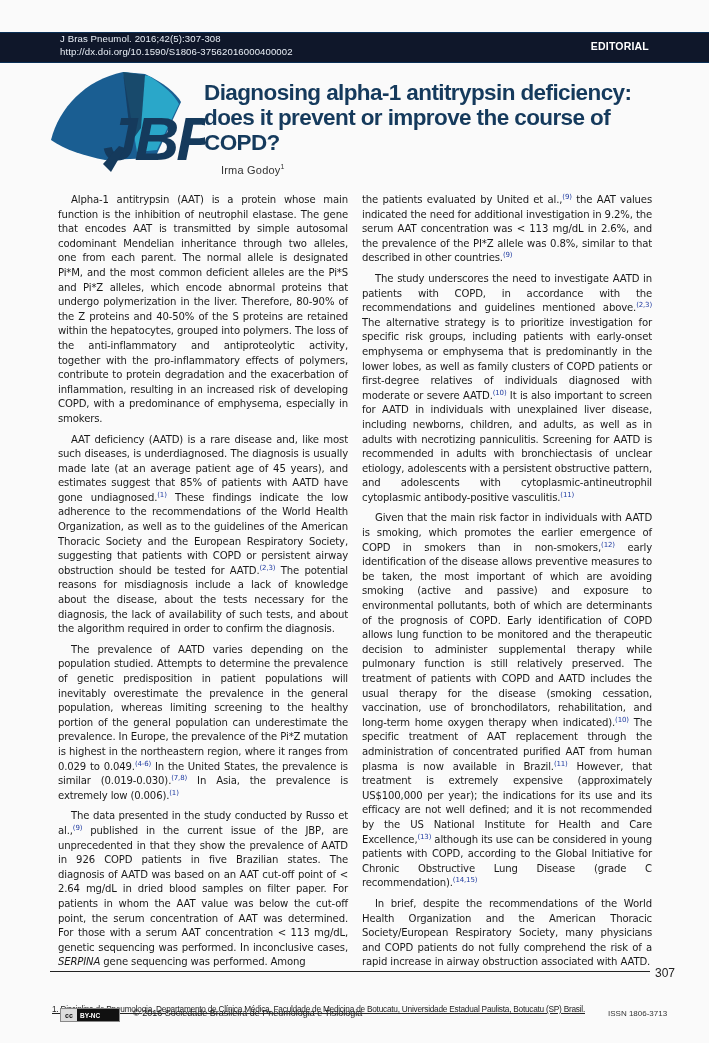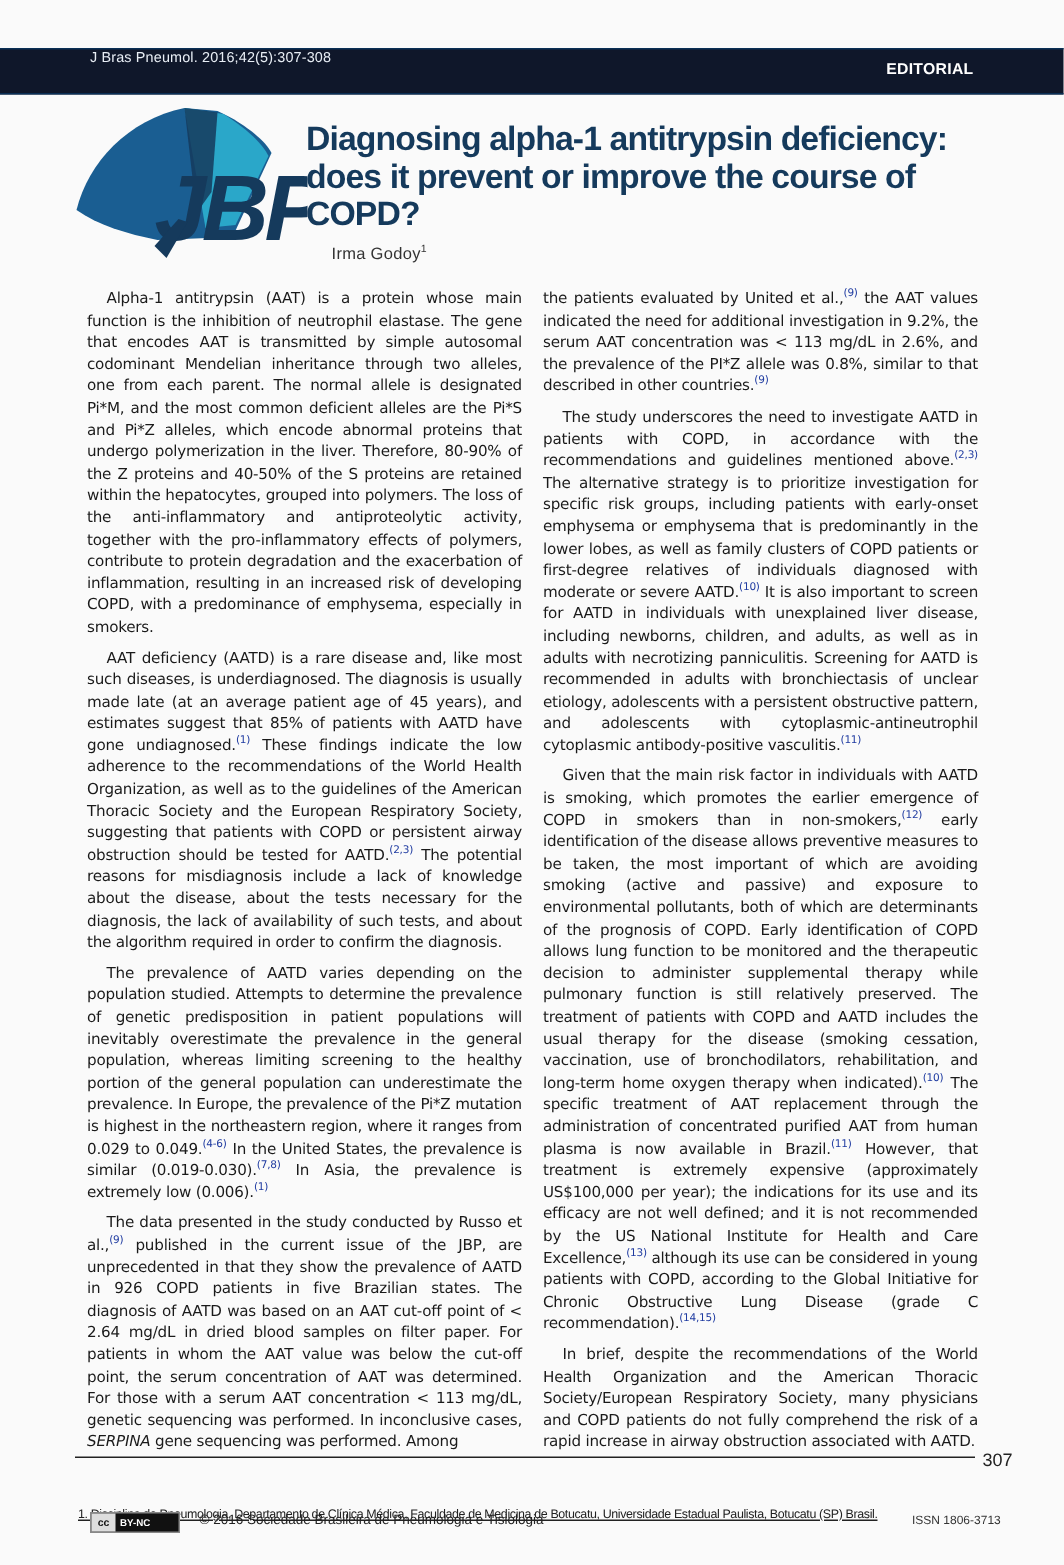--- a/index.html
+++ b/index.html
@@ -71,20 +71,21 @@
     position:absolute; left:655px; top:966px; font-family:"Liberation Sans", sans-serif;
     font-size:12px; color:#222;
   }
 </style>
 </head>
 <body>
 
 <div class="header-bar">
   <div class="cite">
     <div>J Bras Pneumol. 2016;42(5):307-308</div>
+    <div>http://dx.doi.org/10.1590/S1806-37562016000400002</div>
   </div>
   <div class="section">EDITORIAL</div>
 </div>
 
 <svg class="logo" viewBox="0 0 160 115" xmlns="http://www.w3.org/2000/svg">
   <path d="M6 72 C 14 40, 40 12, 78 4 L 100 6 C 118 14, 132 26, 136 34 L 110 90 L 60 92 C 40 88, 20 82, 6 72 Z" fill="#1a5e92"></path>
   <path d="M78 4 L 104 8 C 120 18, 130 28, 134 36 L 112 82 L 92 84 Z" fill="#2aa7c9"></path>
   <path d="M78 4 L 100 7 L 96 60 L 86 74 Z" fill="#153a5c" opacity="0.85"></path>
   <text x="58" y="92" font-family="Liberation Sans, sans-serif" font-weight="bold" font-style="italic" font-size="62" fill="#153a5c" letter-spacing="-3">JBP</text>
   <path d="M58 96 L 74 78 L 80 80 L 66 104 Z" fill="#153a5c"></path>

